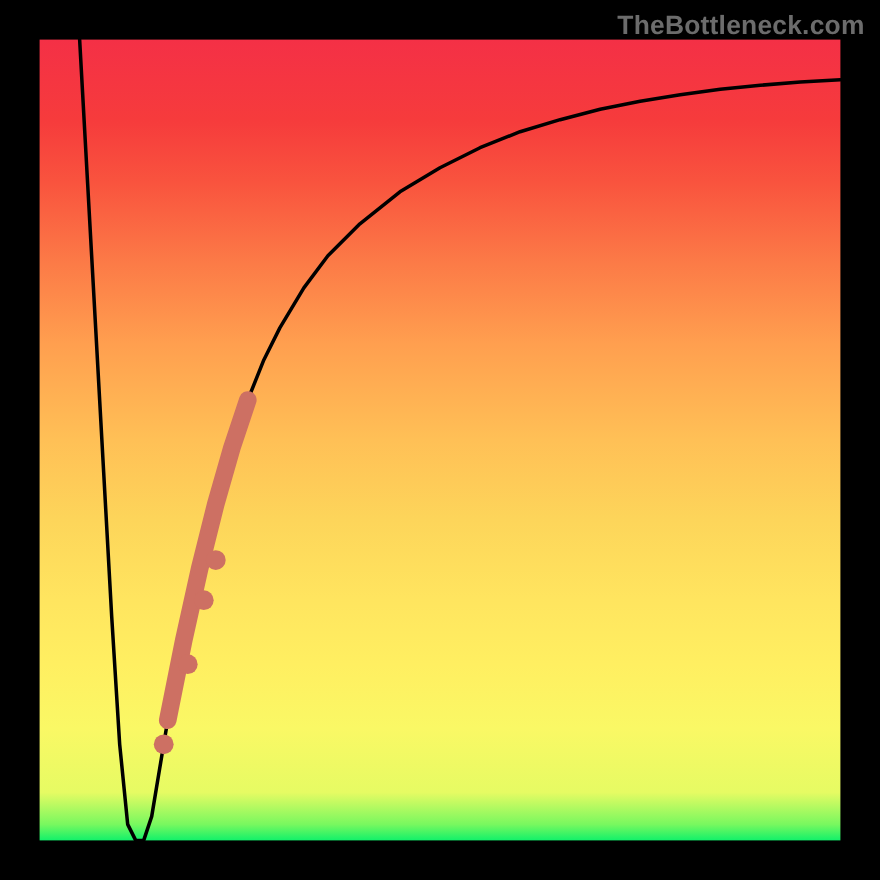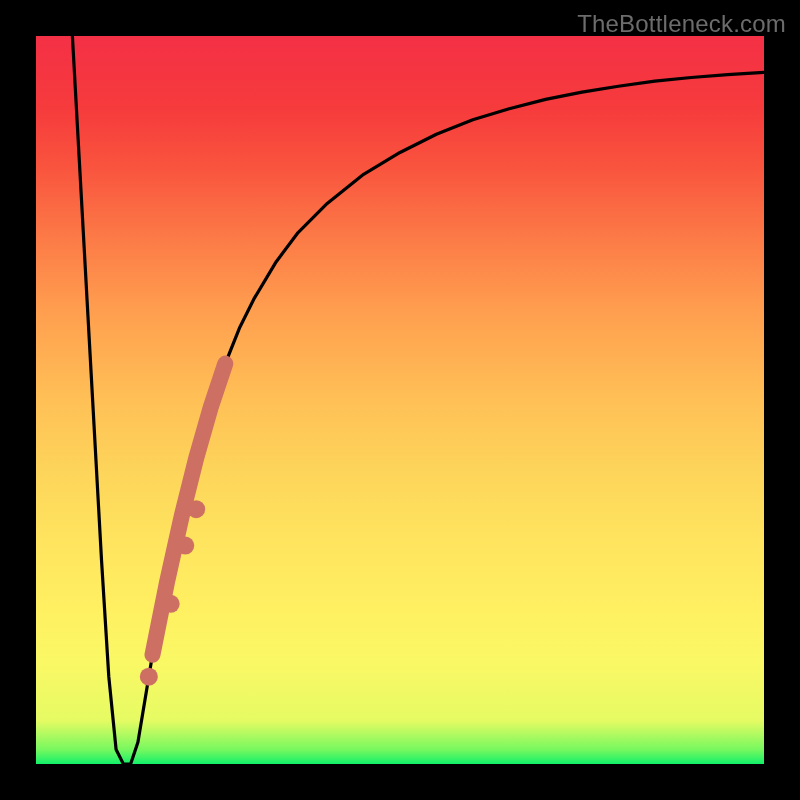--- a/index.html
+++ b/index.html
@@ -45,21 +45,21 @@
       #f9543e 82%,
       #f63b3c 90%,
       #f43046 100%
     );
   }
   .watermark {
     position: absolute;
     top: 10px;
     right: 14px;
     font-size: 24px;
-    font-weight: 400;
+    font-weight: 700;
     color: #6c6c6c;
     letter-spacing: 0.2px;
     font-family: Arial, Helvetica, sans-serif;
   }
   svg.curve {
     position: absolute;
     left: 0;
     top: 0;
     width: 100%;
     height: 100%;

